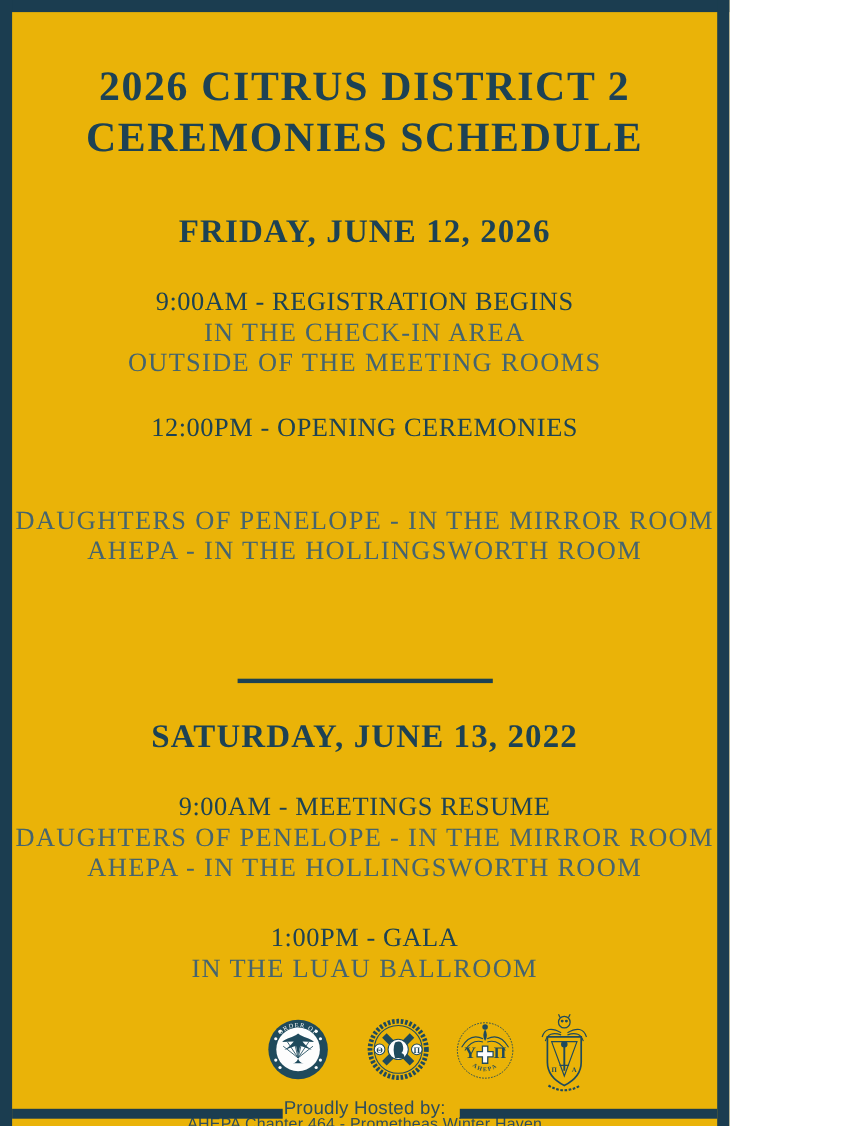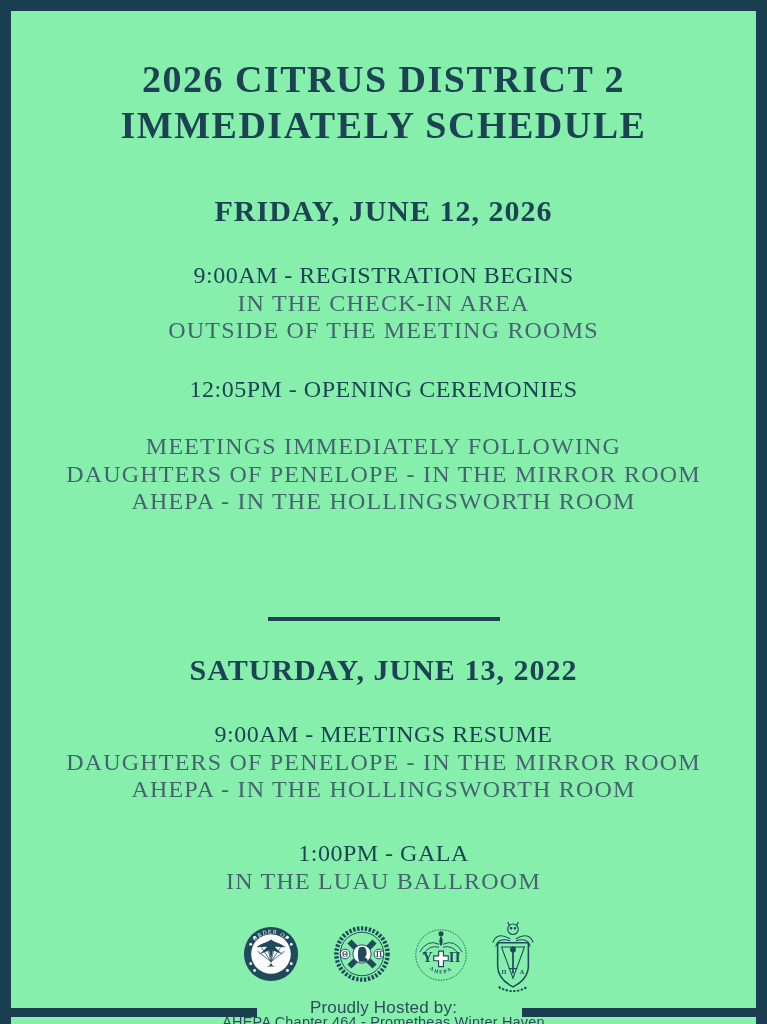--- a/index.html
+++ b/index.html
@@ -1,20 +1,20 @@
 <!DOCTYPE html>
 <html><head>
 <meta charset="utf-8">
 <style>
   html,body{margin:0;padding:0;background:#ffffff;}
   .poster{
     position:relative;
-    width:767px;height:1024px;
+    width:663px;height:1024px;
     box-sizing:border-box;
-    background:#86efac;
+    background:#eab308;
     border:11px solid #1b3d50;
     border-bottom:none;
     overflow:hidden;
     font-family:"Liberation Serif", serif;
   }
   .t{
     position:absolute;left:0;width:100%;
     text-align:center;white-space:nowrap;
     color:#1d4254;
   }
@@ -39,31 +39,30 @@
   .bar-right{right:-11px;width:245px;}
   .logo{position:absolute;}
   svg text{font-family:"Liberation Serif", serif;}
 </style>
 </head>
 <body>
 
 <div class="poster">
 
   <div class="t title" style="top:46px">2026 CITRUS DISTRICT 2</div>
-  <div class="t title" style="top:92px">IMMEDIATELY SCHEDULE</div>
+  <div class="t title" style="top:92px">CEREMONIES SCHEDULE</div>
 
   <div class="t day-heading" style="top:183px">FRIDAY, JUNE 12, 2026</div>
 
   <div class="t event" style="top:251px">9:00AM - REGISTRATION BEGINS</div>
   <div class="t loc" style="top:306px">OUTSIDE OF THE MEETING ROOMS</div>
   <div class="t loc" style="top:279px">IN THE CHECK-IN AREA</div>
 
-  <div class="t event" style="top:365px">12:05PM - OPENING CEREMONIES</div>
+  <div class="t event" style="top:365px">12:00PM - OPENING CEREMONIES</div>
 
-  <div class="t loc" style="top:422px">MEETINGS IMMEDIATELY FOLLOWING</div>
   <div class="t loc" style="top:450px">DAUGHTERS OF PENELOPE - IN THE MIRROR ROOM</div>
   <div class="t loc" style="top:477px">AHEPA - IN THE HOLLINGSWORTH ROOM</div>
 
 
   <div class="divider" style="top:606px"></div>
 
   <div class="t day-heading" style="top:642px">SATURDAY, JUNE 13, 2022</div>
 
   <div class="t event" style="top:710px">9:00AM - MEETINGS RESUME</div>
   <div class="t loc" style="top:738px">DAUGHTERS OF PENELOPE - IN THE MIRROR ROOM</div>

